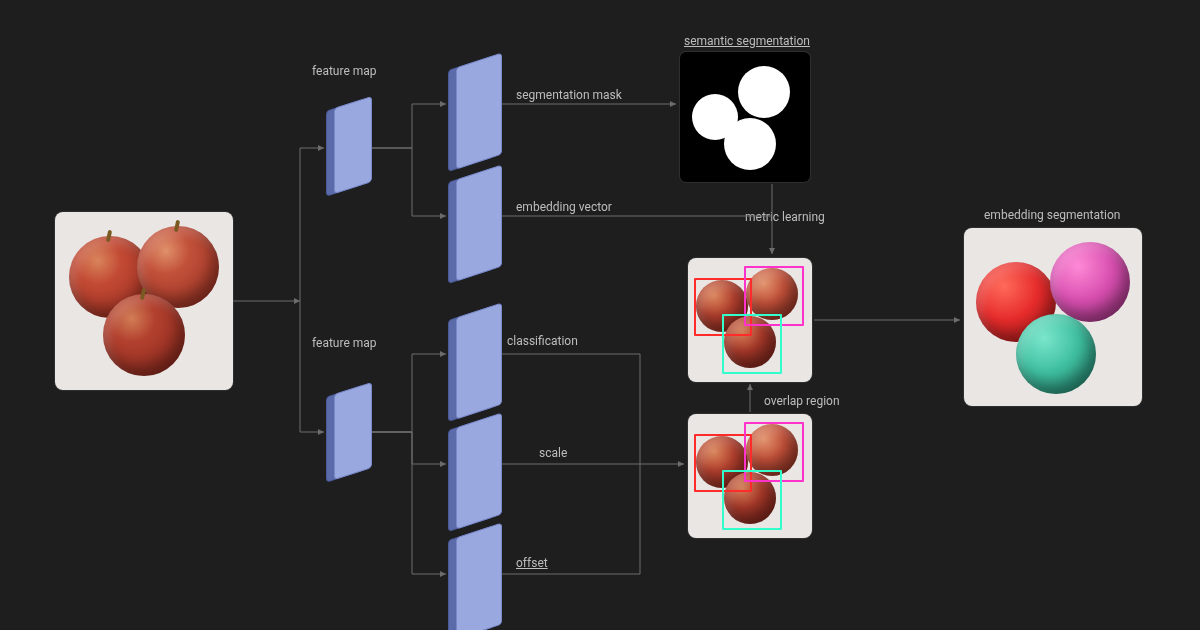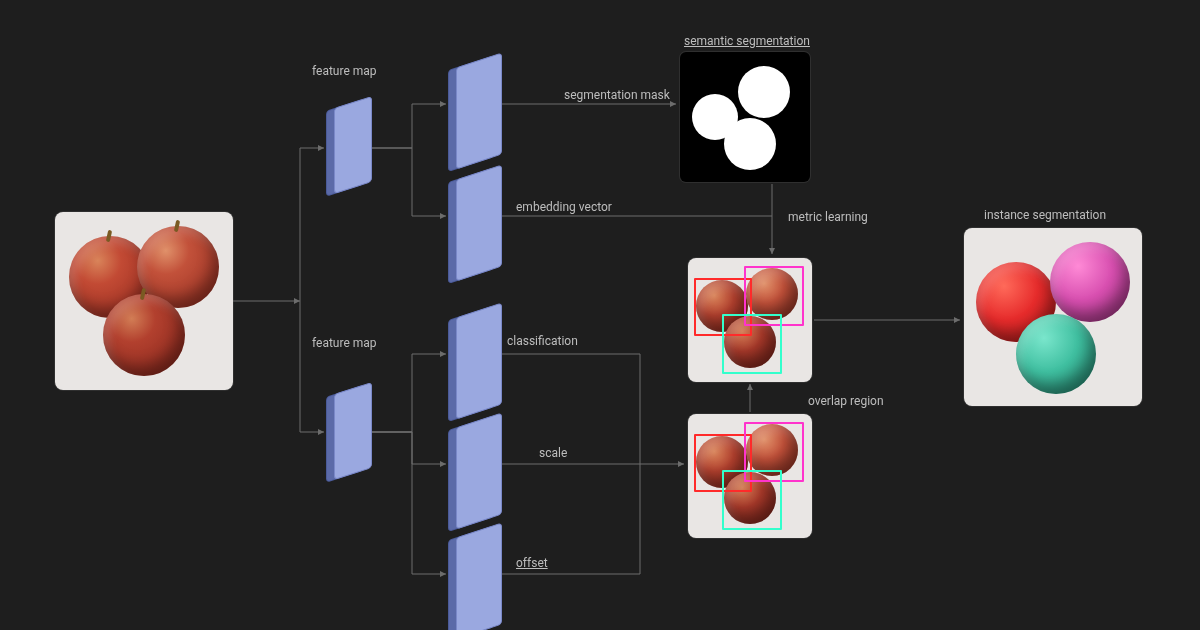--- a/index.html
+++ b/index.html
@@ -97,62 +97,62 @@
   <div class="panel" style="left:456px;top:310px;--pw:44px;--ph:100px;">
       <div class="face"></div>
     </div>
   <div class="panel" style="left:456px;top:420px;--pw:44px;--ph:100px;">
       <div class="face"></div>
     </div>
   <div class="panel" style="left:456px;top:530px;--pw:44px;--ph:100px;">
       <div class="face"></div>
     </div>
 
-  <div class="label" style="left:516px;top:88px;margin-left:48px;">segmentation mask</div>
+  <div class="label" style="left:516px;top:88px;">segmentation mask</div>
   <div class="label" style="left:516px;top:200px;">embedding vector</div>
   <div class="label" style="left:507px;top:334px;">classification</div>
   <div class="label" style="left:516px;top:446px;margin-left:23px;">scale</div>
   <div class="label" style="left:516px;top:556px;text-decoration:underline;">offset</div>
 
   <div class="label" style="left:684px;top:34px;text-decoration:underline;">semantic segmentation</div>
   <div class="semseg" style="left:680px;top:52px;width:130px;height:130px;">
     <div class="c" style="left:12px;top:42px;width:46px;height:46px;"></div>
     <div class="c" style="left:58px;top:14px;width:52px;height:52px;"></div>
     <div class="c" style="left:44px;top:66px;width:52px;height:52px;"></div>
   </div>
 
-  <div class="label" style="left:788px;top:210px;">metric learning</div>
+  <div class="label" style="left:745px;top:210px;">metric learning</div>
 
   <div class="imgbox" style="left:688px;top:258px;width:124px;height:124px;">
     <div class="apple" style="left:8px;top:22px;width:52px;height:52px;
          background:radial-gradient(circle at 35% 30%,#d9845a,#b2402e 40%,#7a2218);"></div>
     <div class="apple" style="left:58px;top:10px;width:52px;height:52px;
          background:radial-gradient(circle at 35% 30%,#e0916a,#c2513a 40%,#842a1e);"></div>
     <div class="apple" style="left:36px;top:58px;width:52px;height:52px;
          background:radial-gradient(circle at 35% 30%,#d27d55,#a8392a 40%,#722018);"></div>
     <div class="bbox" style="left:6px;top:20px;width:54px;height:54px;border-color:#ff2a2a;"></div>
     <div class="bbox" style="left:56px;top:8px;width:56px;height:56px;border-color:#ff33cc;"></div>
     <div class="bbox" style="left:34px;top:56px;width:56px;height:56px;border-color:#33ffcc;"></div>
   </div>
 
-  <div class="label" style="left:764px;top:394px;margin-left:44px;">overlap region</div>
+  <div class="label" style="left:764px;top:394px;">overlap region</div>
 
   <div class="imgbox" style="left:688px;top:414px;width:124px;height:124px;">
     <div class="apple" style="left:8px;top:22px;width:52px;height:52px;
          background:radial-gradient(circle at 35% 30%,#d9845a,#b2402e 40%,#7a2218);"></div>
     <div class="apple" style="left:58px;top:10px;width:52px;height:52px;
          background:radial-gradient(circle at 35% 30%,#e0916a,#c2513a 40%,#842a1e);"></div>
     <div class="apple" style="left:36px;top:58px;width:52px;height:52px;
          background:radial-gradient(circle at 35% 30%,#d27d55,#a8392a 40%,#722018);"></div>
     <div class="bbox" style="left:6px;top:20px;width:54px;height:54px;border-color:#ff2a2a;"></div>
     <div class="bbox" style="left:56px;top:8px;width:56px;height:56px;border-color:#ff33cc;"></div>
     <div class="bbox" style="left:34px;top:56px;width:56px;height:56px;border-color:#33ffcc;"></div>
   </div>
 
-  <div class="label" style="left:984px;top:208px;">instance segmentation</div>
+  <div class="label" style="left:984px;top:208px;">embedding segmentation</div>
   <div class="imgbox" style="left:964px;top:228px;width:178px;height:178px;">
     <div class="apple" style="left:12px;top:34px;width:80px;height:80px;
          background:radial-gradient(circle at 35% 30%,#ff6a5a,#e62b2b 45%,#a11818);"></div>
     <div class="apple" style="left:86px;top:14px;width:80px;height:80px;
          background:radial-gradient(circle at 35% 30%,#ff8ad6,#d84fb0 45%,#962f78);"></div>
     <div class="apple" style="left:52px;top:86px;width:80px;height:80px;
          background:radial-gradient(circle at 35% 30%,#7ae6cc,#3fbfa0 45%,#1f7a64);"></div>
   </div>
 
   <svg class="wires" viewBox="0 0 1200 630">

